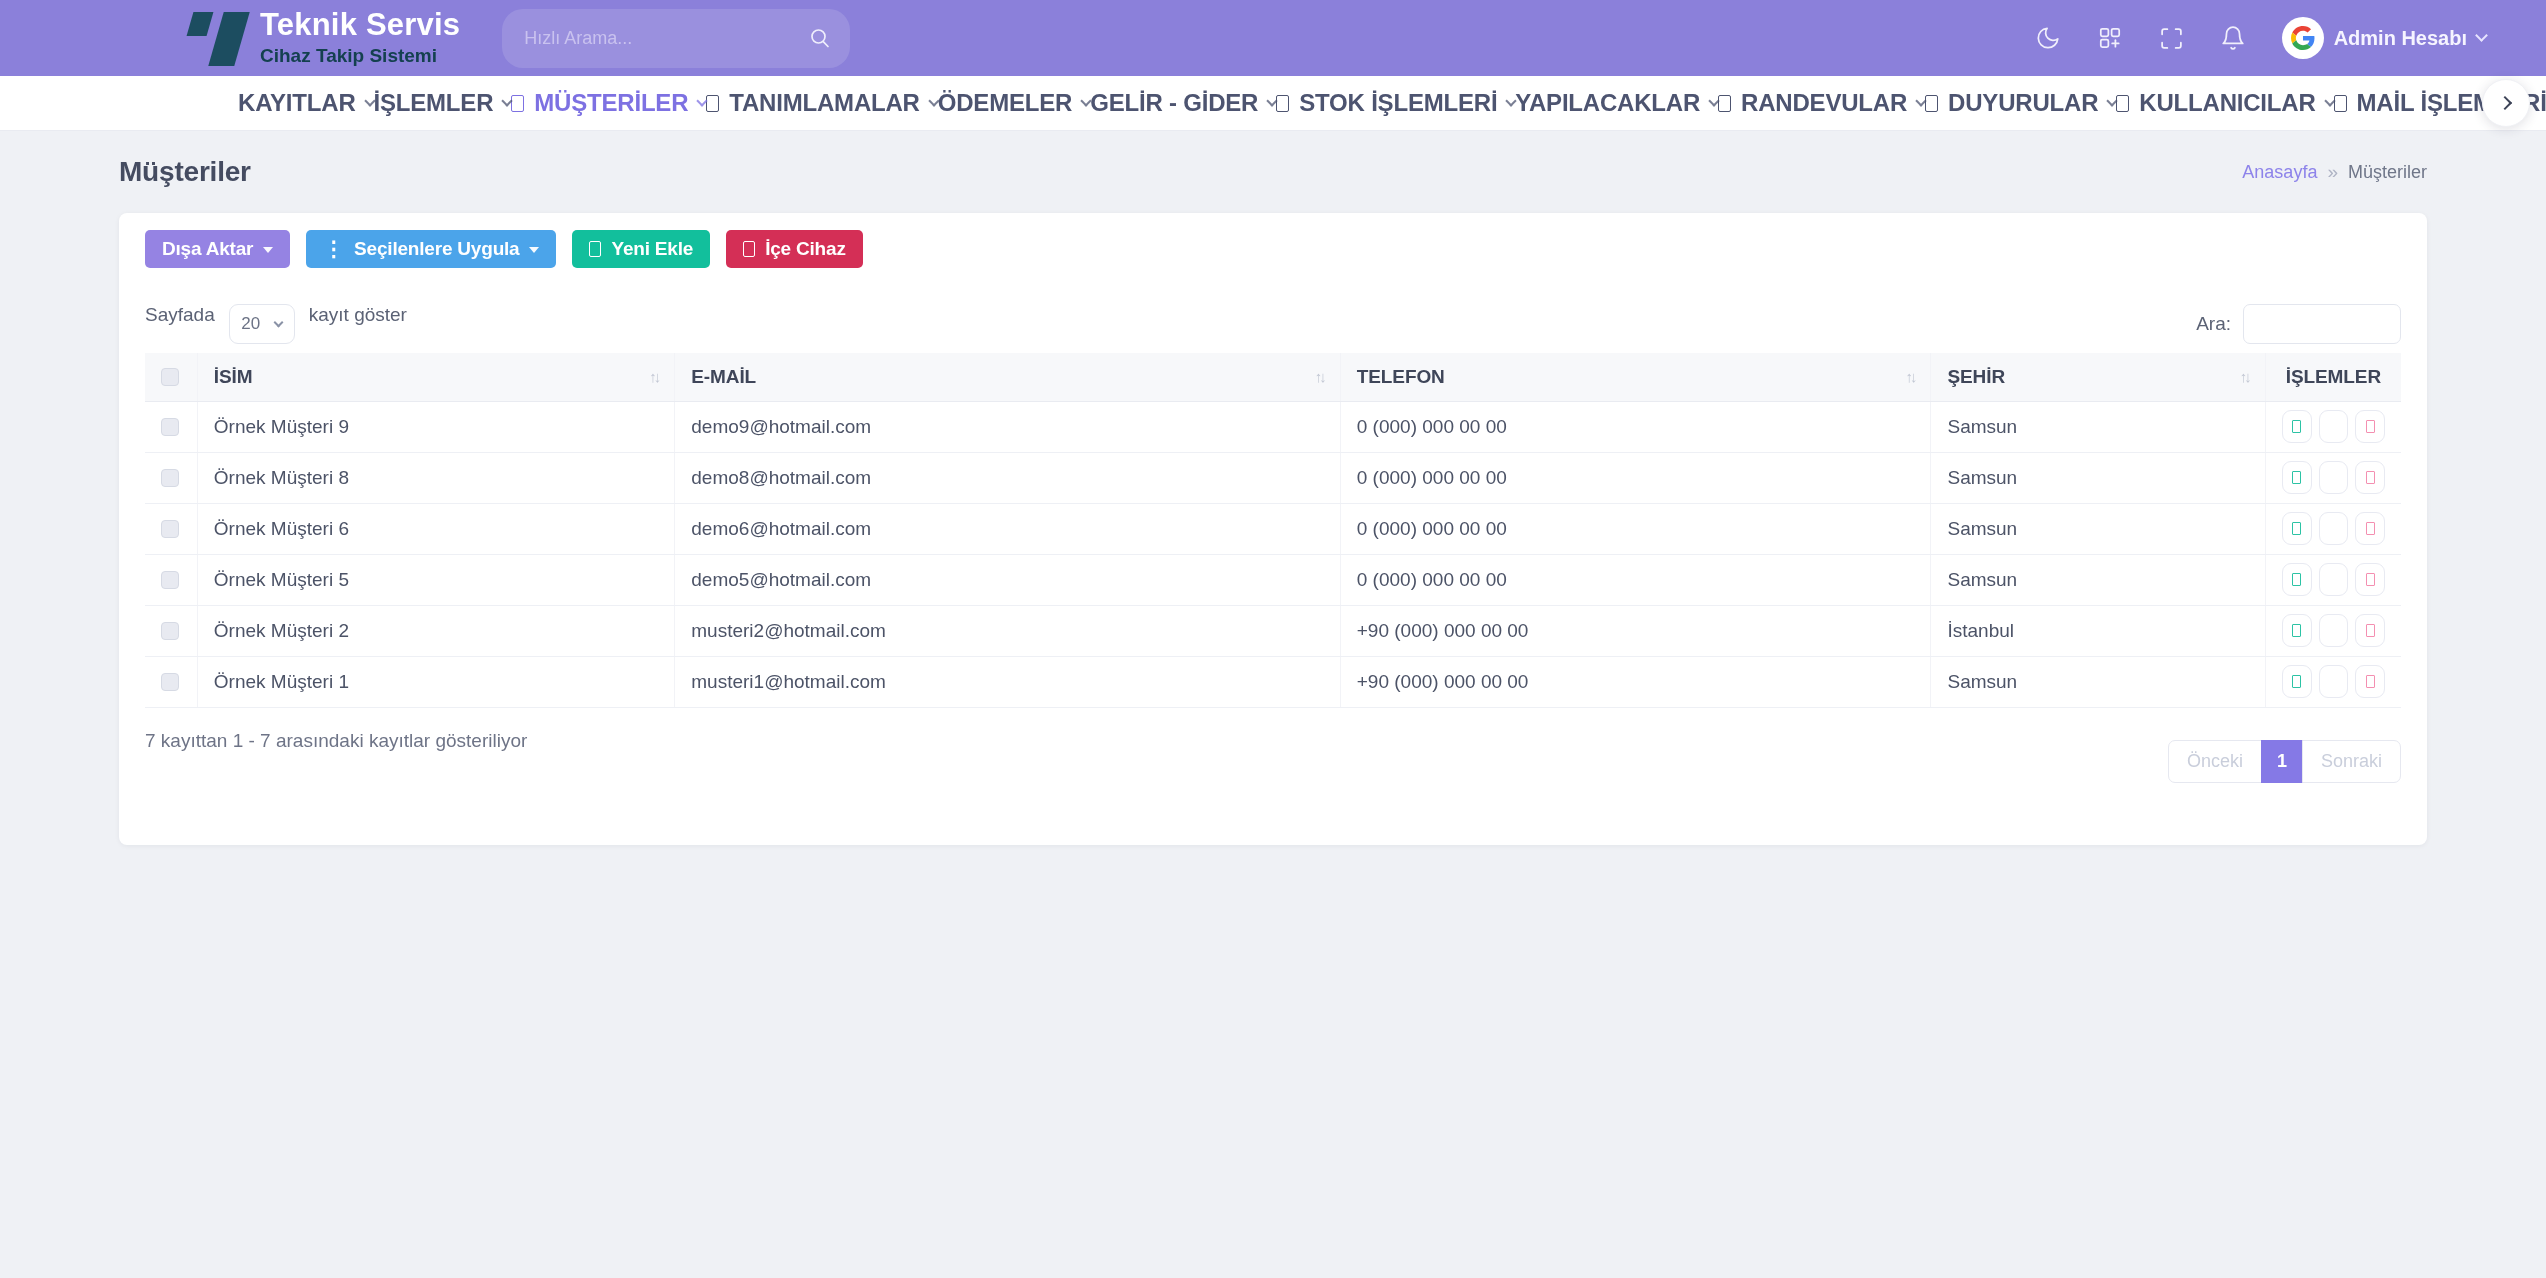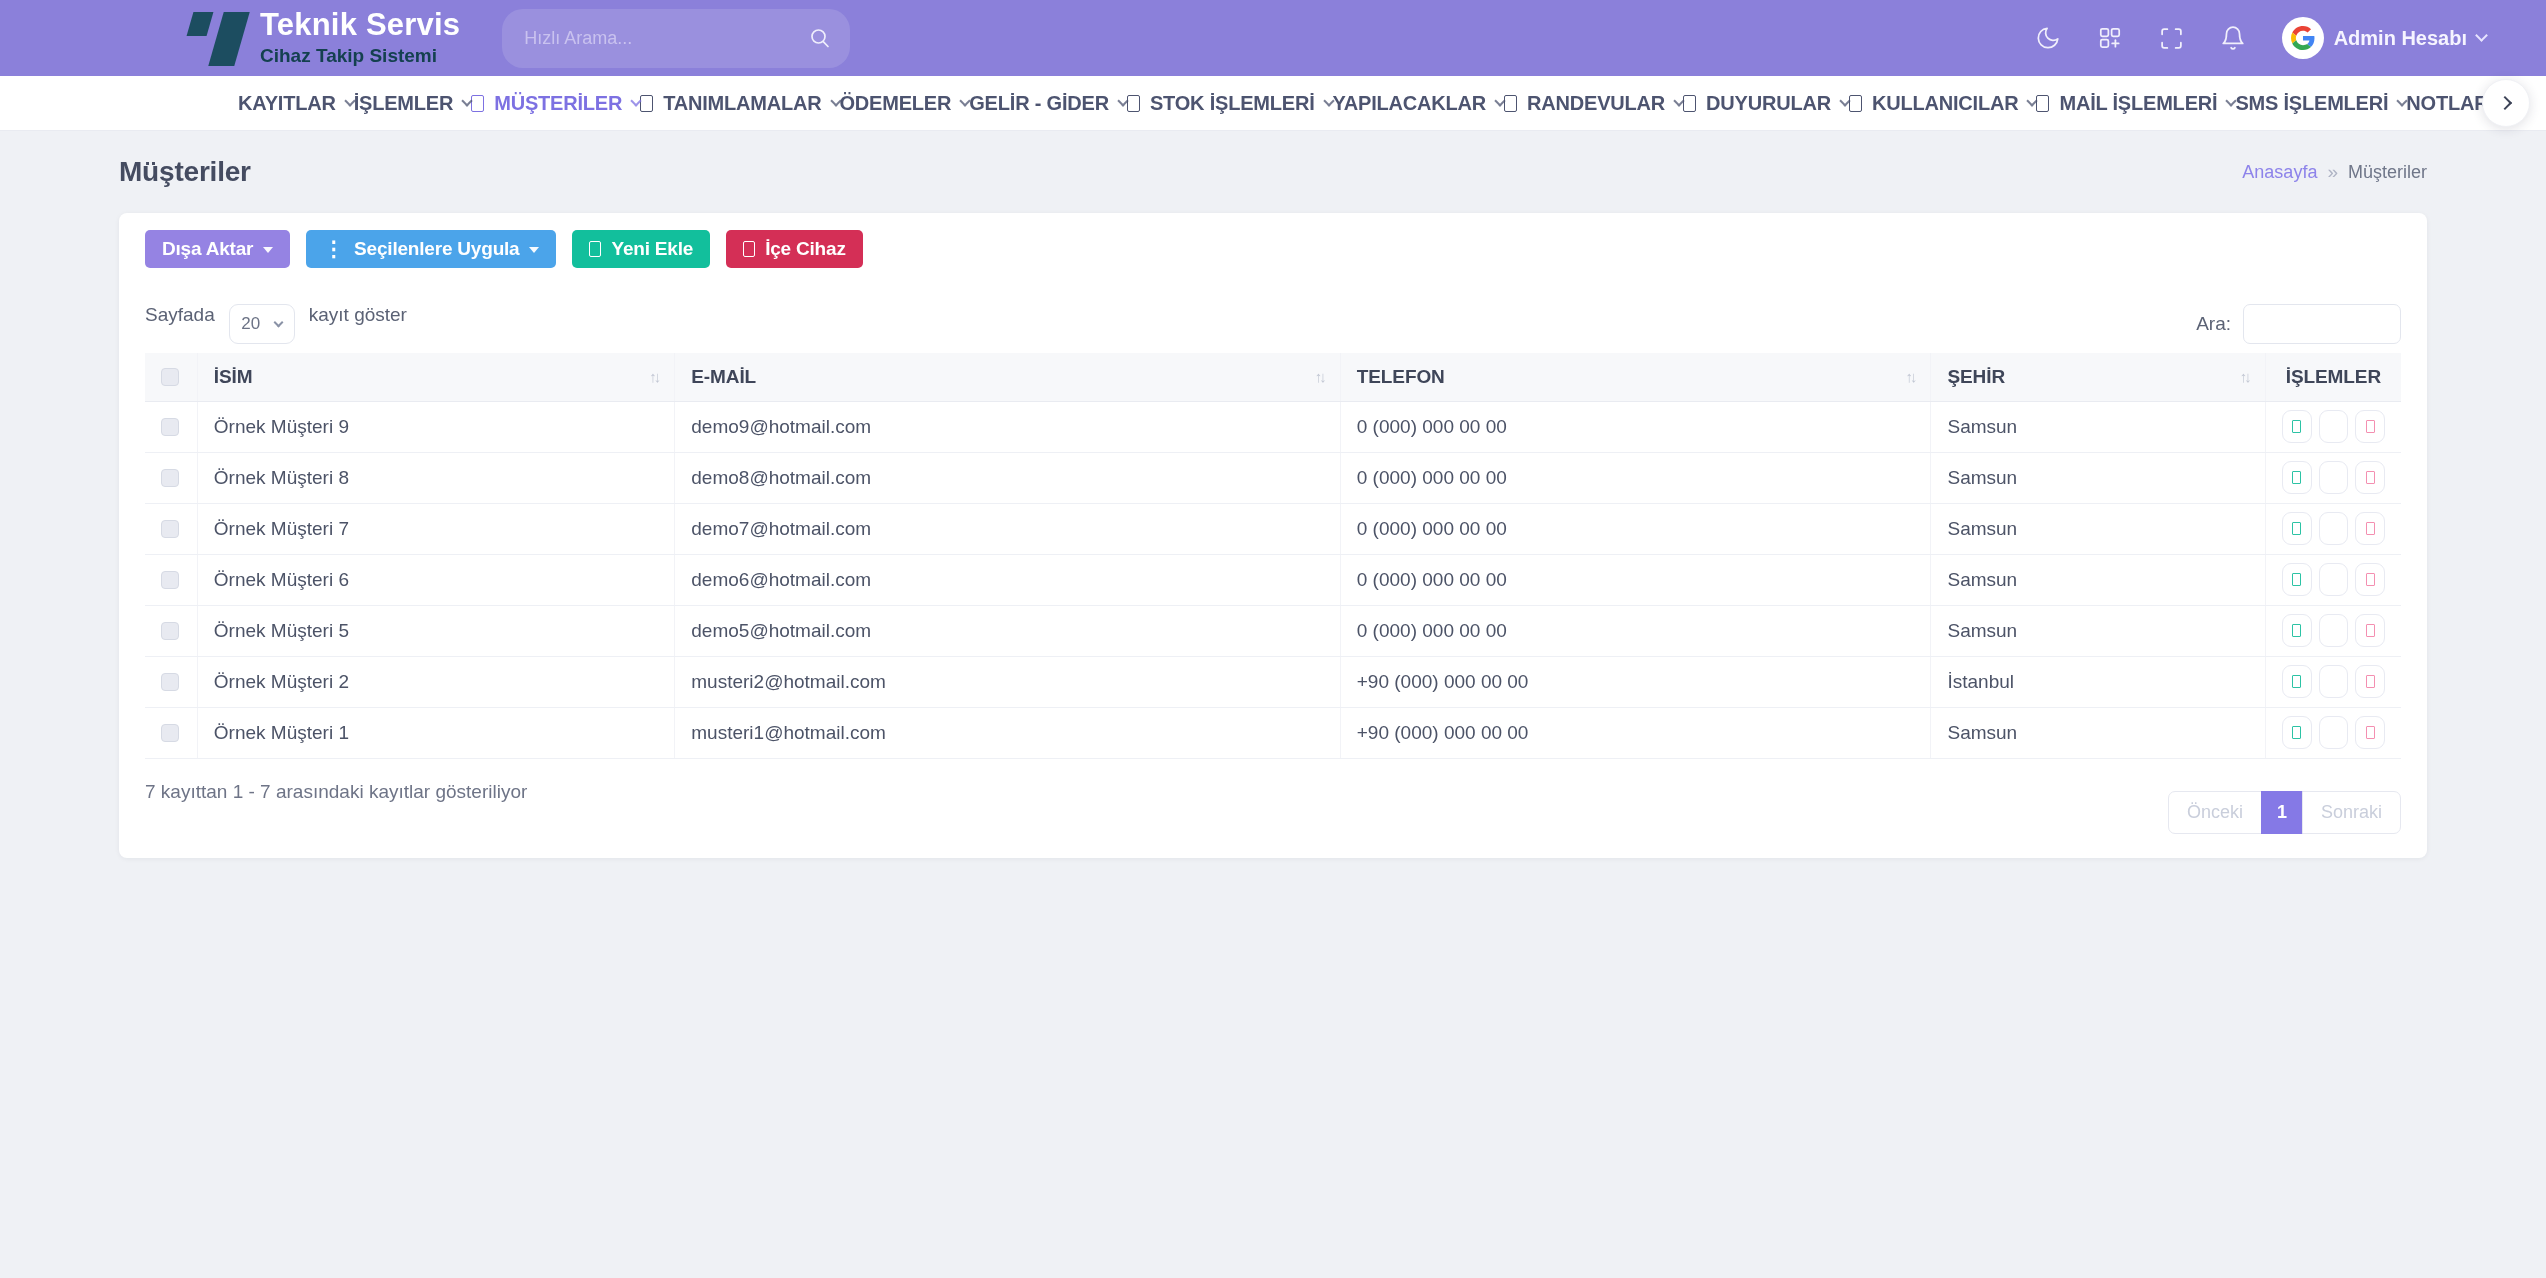--- a/index.html
+++ b/index.html
@@ -64,21 +64,21 @@
     position: relative; height: 55px; background: #ffffff;
     border-bottom: 1px solid #e9ebf1;
     display: flex; align-items: center;
   }
   .nav-items {
     flex: 1; display: flex; align-items: center; justify-content: space-between;
     padding: 0 150px 0 238px;
   }
   .nav-item {
     display: flex; align-items: center; gap: 10px;
-    color: #4d5470; font-size: 20px; font-weight: bold;
+    color: #4d5470; font-size: 24px; font-weight: bold;
     letter-spacing: -0.2px; cursor: pointer; white-space: nowrap;
   }
   .nav-item.active { color: #7d71e2; }
   .nav-item .chev { width: 8px; height: 8px; opacity: 0.75; }
   .tofu {
     display: inline-block; width: 13px; height: 17px;
     border: 1.8px solid currentColor; border-radius: 2px;
   }
   .nav-more {
     position: absolute; right: 16px; top: 50%; transform: translateY(-50%);
@@ -467,42 +467,20 @@
                   <button class="act-btn">
                     <span class="tofu act-tofu t-del"></span>
                   </button>
                 </div>
               </td>
             </tr>
             <tr>
               <td>
                 <div class="checkbox"></div>
               </td>
-              <td>Örnek Müşteri 7</td>
-              <td>demo7@hotmail.com</td>
-              <td>0 (000) 000 00 00</td>
-              <td>Samsun</td>
-              <td>
-                <div class="act-cell">
-                  <button class="act-btn">
-                    <span class="tofu act-tofu t-view"></span>
-                  </button>
-                  <button class="act-btn">
-                    <span class="tofu act-tofu t-edit"></span>
-                  </button>
-                  <button class="act-btn">
-                    <span class="tofu act-tofu t-del"></span>
-                  </button>
-                </div>
-              </td>
-            </tr>
-            <tr>
-              <td>
-                <div class="checkbox"></div>
-              </td>
               <td>Örnek Müşteri 6</td>
               <td>demo6@hotmail.com</td>
               <td>0 (000) 000 00 00</td>
               <td>Samsun</td>
               <td>
                 <div class="act-cell">
                   <button class="act-btn">
                     <span class="tofu act-tofu t-view"></span>
                   </button>
                   <button class="act-btn">

